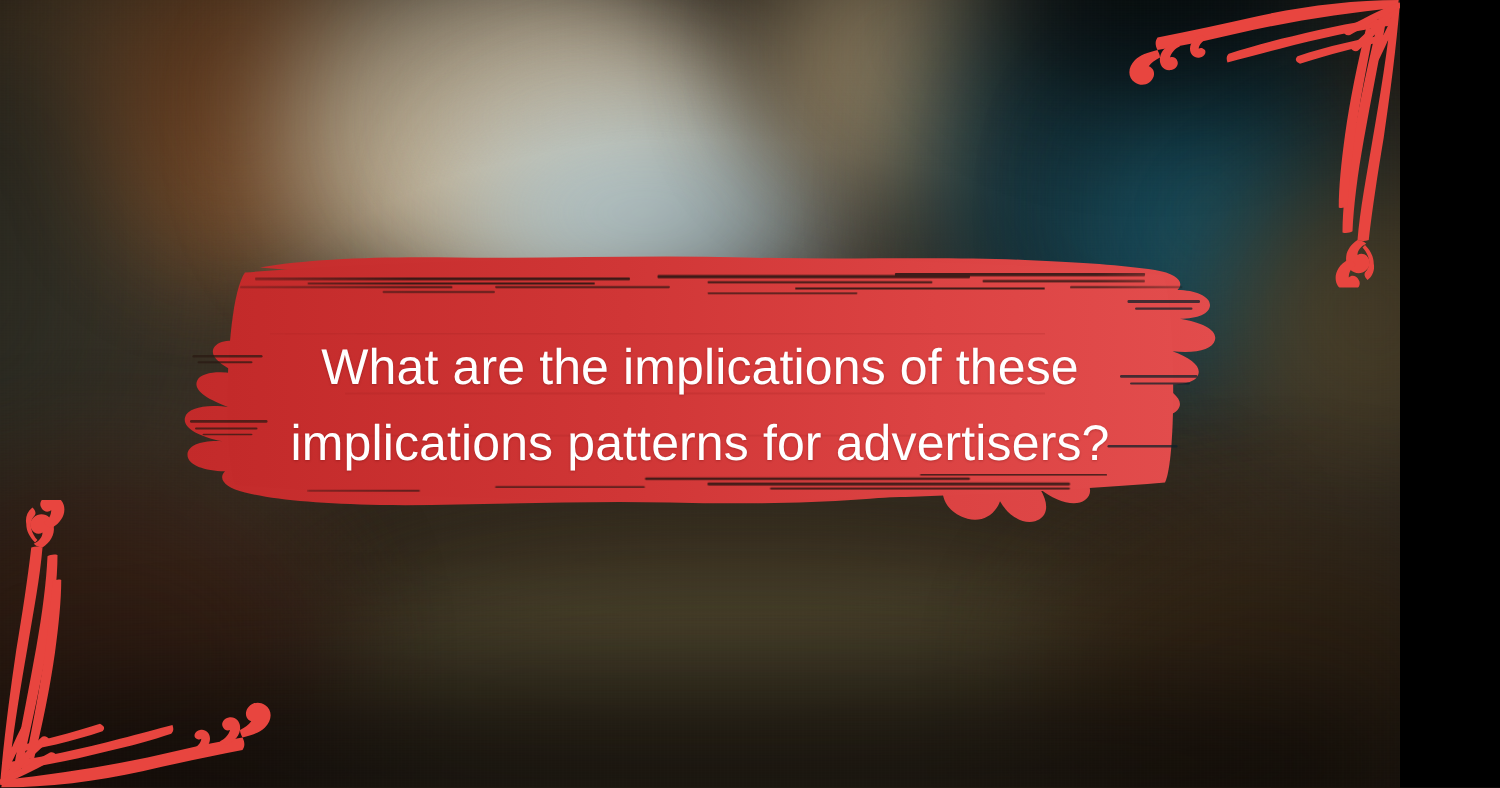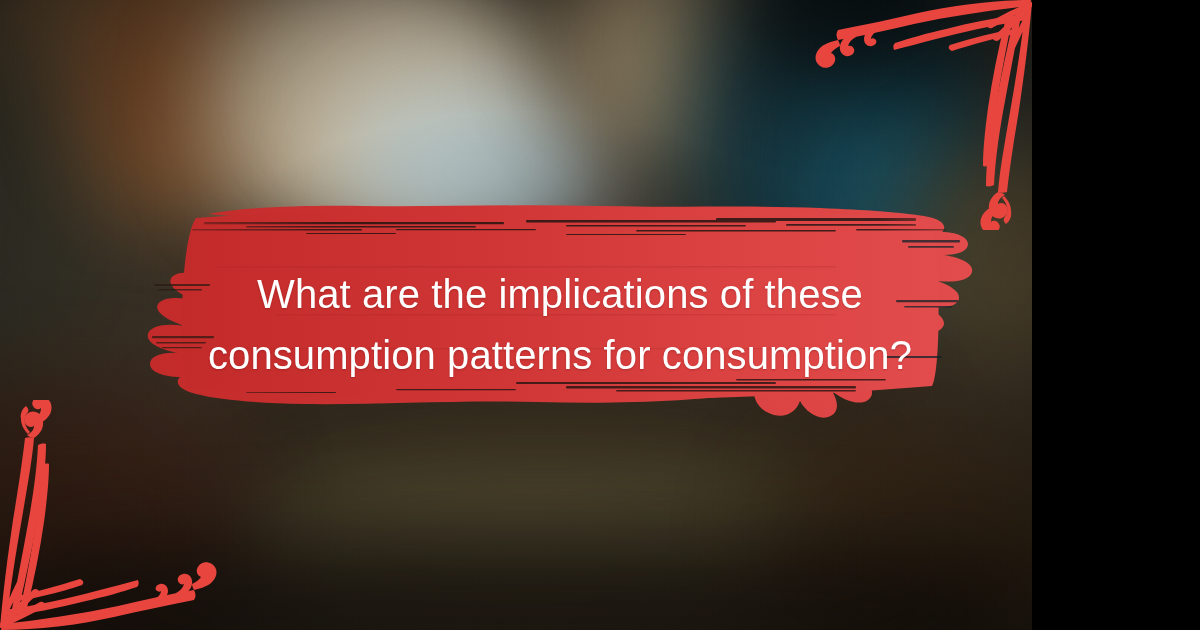--- a/index.html
+++ b/index.html
@@ -3,21 +3,21 @@
 <meta charset="utf-8">
 <title>Question Card</title>
 <style>
   html, body {
     margin: 0;
     padding: 0;
     background: #000;
   }
   #stage {
     position: relative;
-    width: 1032px;
+    width: 1120px;
     height: 630px;
     overflow: hidden;
     font-family: "Liberation Sans", sans-serif;
   }
 
   
   .bg-base {
     position: absolute;
     inset: 0;
     background: #3a3227;
@@ -281,16 +281,16 @@
         <rect x="812" y="50" width="46" height="1.8" rx="1"></rect>
         <rect x="800" y="104" width="62" height="2.2" rx="1"></rect>
         <rect x="808" y="110" width="48" height="1.6" rx="1"></rect>
         <rect x="790" y="160" width="56" height="2" rx="1"></rect>
       </g>
     </svg>
   </div>
 
   <div class="headline" style="color: rgb(255, 255, 255);">
     <span class="ln">What are the implications of these</span>
-    <span class="ln">consumption patterns for consumption?</span>
+    <span class="ln">implications patterns for advertisers?</span>
   </div>
 
 </div>
 
 </body></html>

